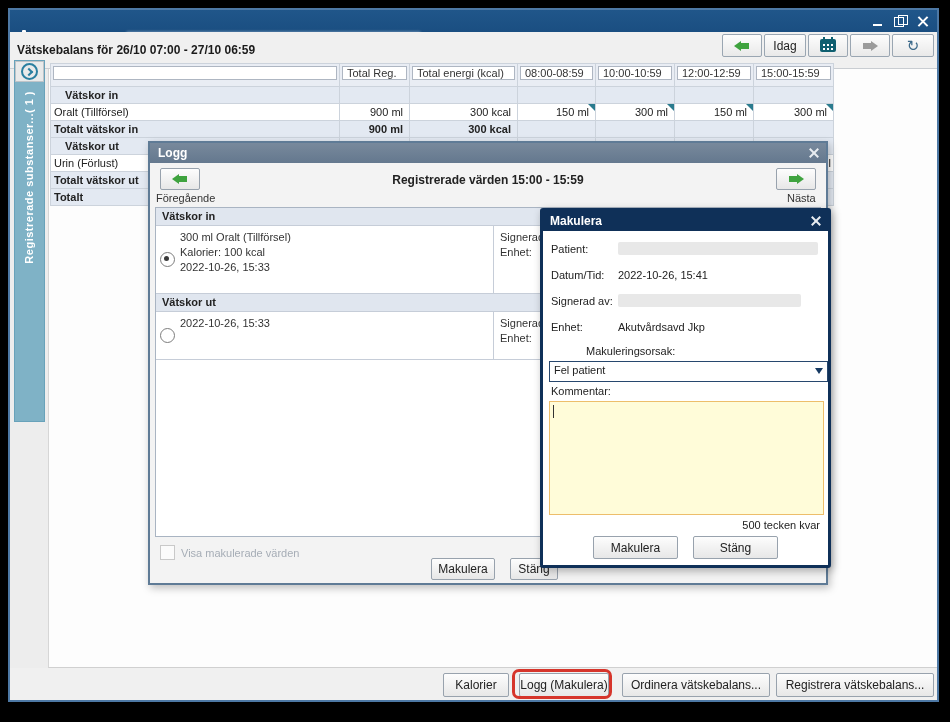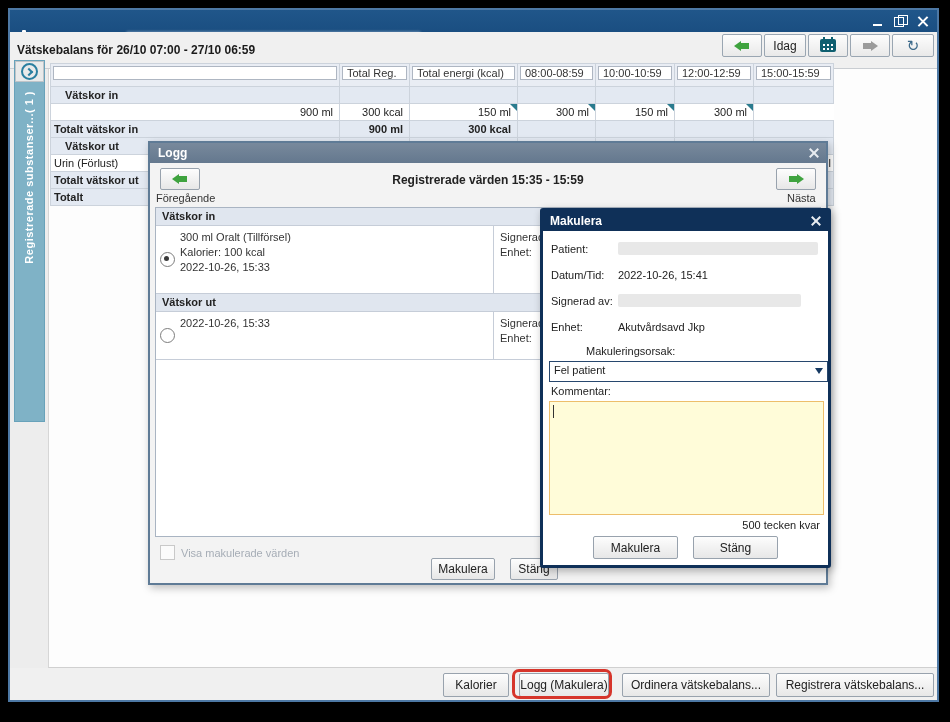--- a/index.html
+++ b/index.html
@@ -172,20 +172,21 @@
       <div class="frow sec">
         <div class="cell-label">Vätskor in</div>
           <div></div>
           <div></div>
           <div></div>
           <div></div>
           <div></div>
           <div></div>
       </div>
       <div class="frow">
+        <div class="cell-label">Oralt (Tillförsel)</div>
         <div class="cell-val">900 ml</div>
         <div class="cell-val">300 kcal</div>
         <div class="cell-val mark">150 ml</div>
         <div class="cell-val mark">300 ml</div>
         <div class="cell-val mark">150 ml</div>
         <div class="cell-val mark">300 ml</div>
       </div>
       <div class="frow tot">
         <div class="cell-label">Totalt vätskor in</div>
         <div class="cell-val">900 ml</div>
@@ -235,21 +236,21 @@
 
     <div class="abs logg">
       <div class="abs logg-title">
         <span>Logg</span>
         <span class="x-ic"></span>
       </div>
       <div class="btn nav-btn abs" style="left:10px;top:25px;">
           <span class="arr arr-left"></span>
         </div>
       <span class="nav-label" style="left:6px;top:49px;">Föregående</span>
-      <div class="logg-heading">Registrerade värden 15:35 - 15:59</div>
+      <div class="logg-heading">Registrerade värden 15:00 - 15:59</div>
       <div class="btn nav-btn abs" style="left:626px;top:25px;">
           <span class="arr arr-right"></span>
         </div>
       <span class="nav-label" style="left:637px;top:49px;">Nästa</span>
 
       <div class="abs logg-list">
         <div class="lsec">Vätskor in</div>
         <div class="lentry" style="height:67px;">
           <div class="radio-col">
               <span class="radio sel"></span>

